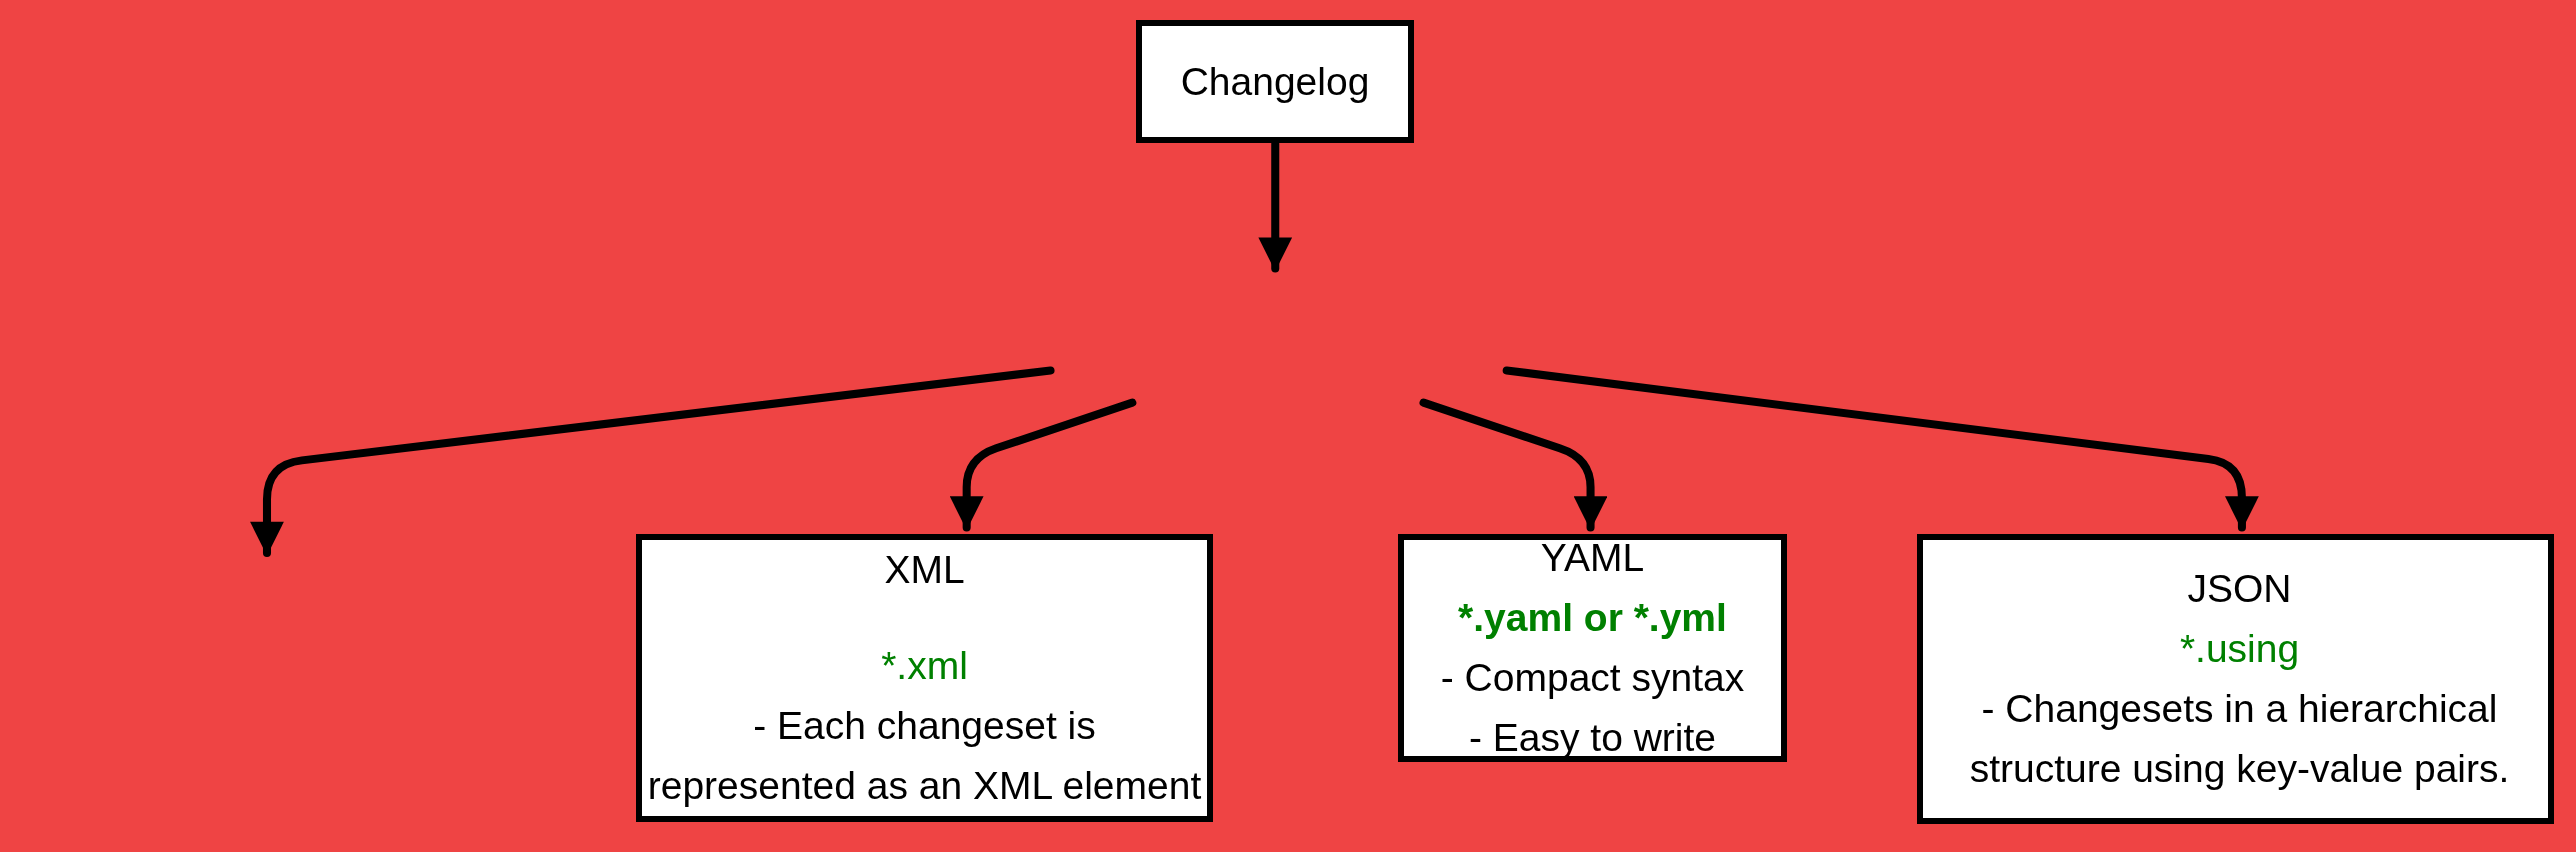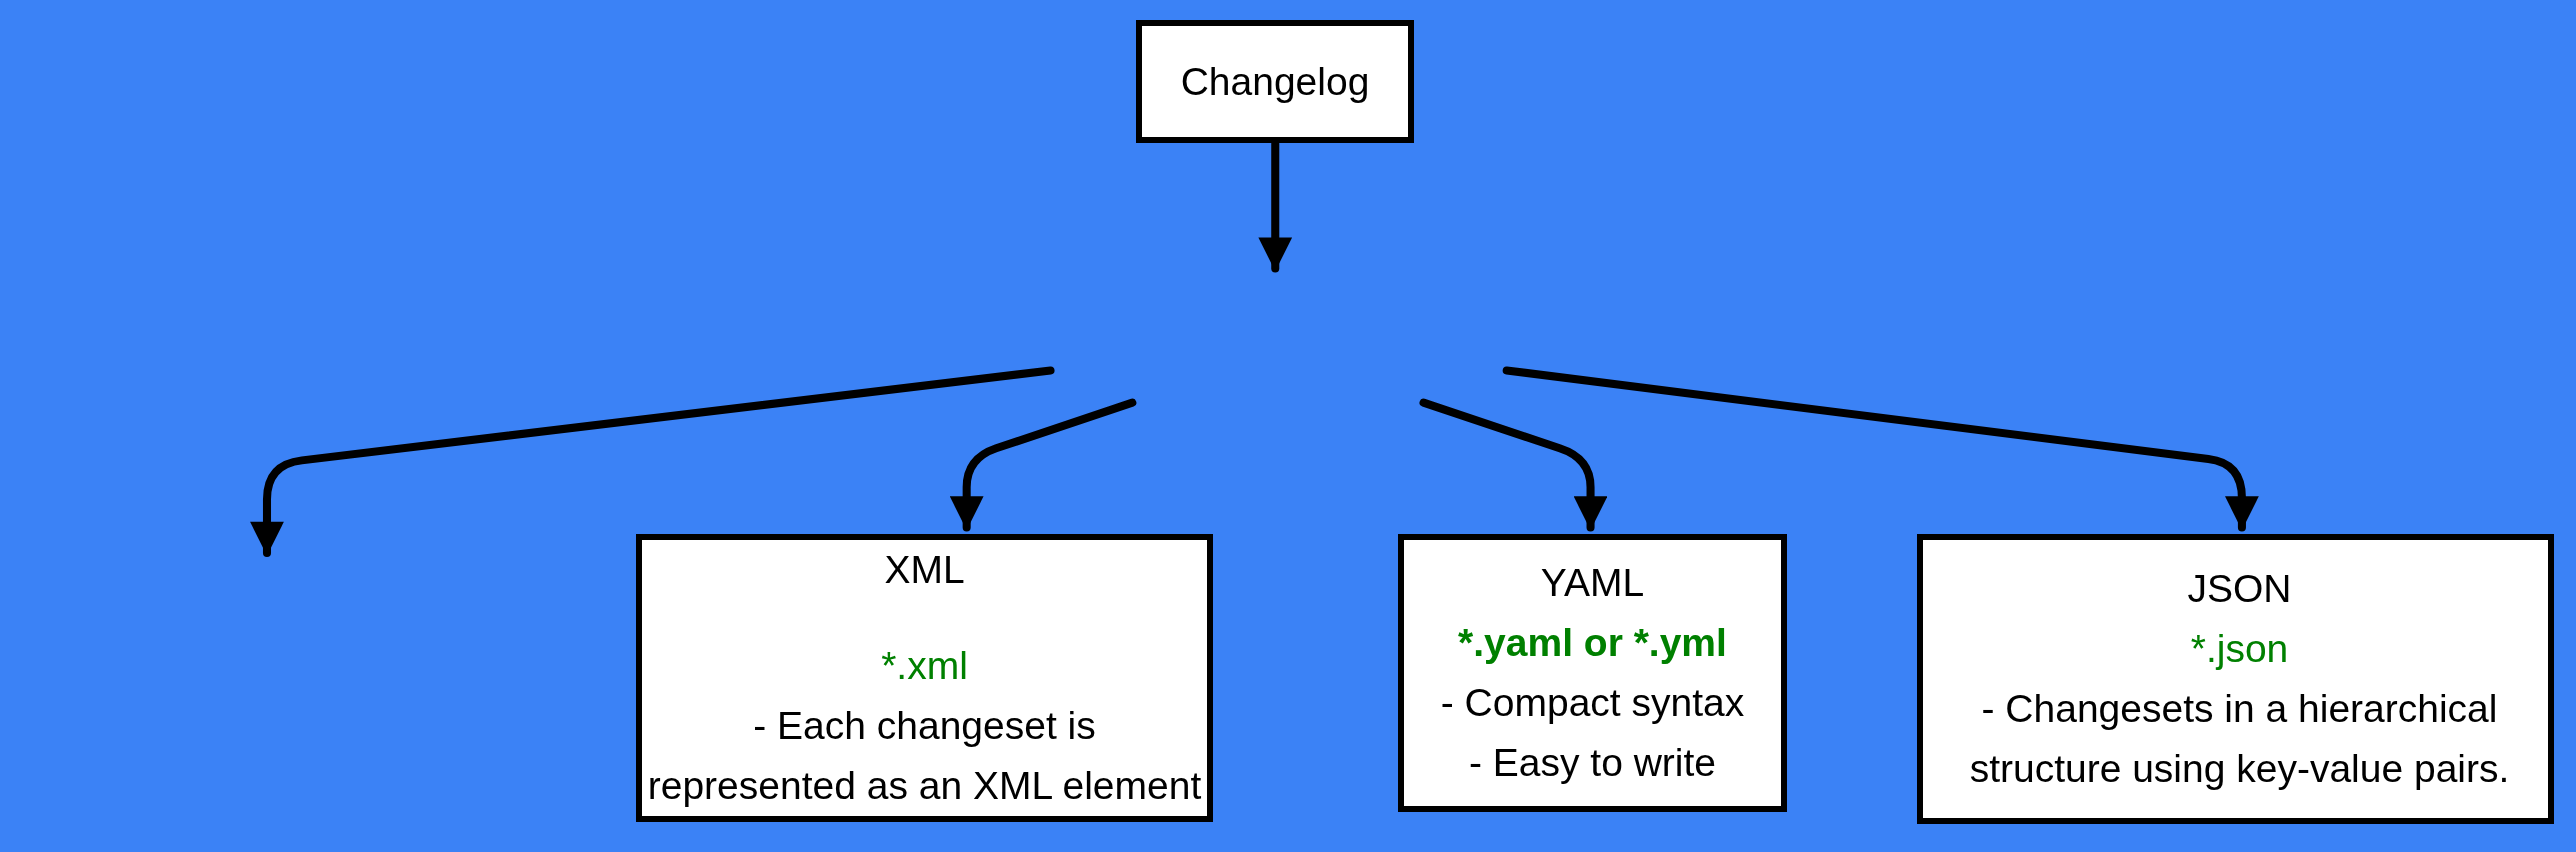--- a/index.html
+++ b/index.html
@@ -44,31 +44,31 @@
     line-height: 60px;
     white-space: pre-line;
   }
   
   .node-root { left: 1136px; top: 20px;  width: 278px; height: 123px; }
   
   .node-hub  { left: 1051px; top: 276px; width: 456px; height: 126px; }
   
   .node-sql  { left: 20px;   top: 561px; width: 486px; height: 244px; }
   .node-xml  { left: 636px;  top: 534px; width: 577px; height: 288px; }
-  .node-yaml { left: 1398px; top: 534px; width: 389px; height: 278px; }
+  .node-yaml { left: 1398px; top: 534px; width: 389px; height: 228px; }
   .node-json { left: 1917px; top: 534px; width: 637px; height: 290px; padding-left: 8px; }
 
   .node-title { }
   .node-ext   { color: #008000; }
   .node-desc  { }
 </style>
 </head>
 <body>
 
-<div id="canvas" style="background: #3b82f6;">
+<div id="canvas" style="background: #ef4444;">
 
   <svg id="connector-layer" viewBox="0 0 3840 1271" xmlns="http://www.w3.org/2000/svg">
     <defs>
       <marker id="arrowhead" markerWidth="4.6" markerHeight="4.2" refX="9.2" refY="5" orient="auto" viewBox="0 0 10 10">
         <path d="M 0 0 L 10 5 L 0 10 Z" fill="#000000"></path>
       </marker>
     </defs>
     <path class="edge" d="M 1901 214 L 1901 400" marker-end="url(#arrowhead)" style="stroke: rgb(0, 0, 0);"></path>
     <path class="edge" d="M 1566 552 L 450 686 Q 398 692 398 744 L 398 824" marker-end="url(#arrowhead)" style="stroke: rgb(0, 0, 0);"></path>
     <path class="edge" d="M 1688 600 L 1485 668 Q 1441 683 1441 726 L 1441 786" marker-end="url(#arrowhead)" style="stroke: rgb(0, 0, 0);"></path>
@@ -91,19 +91,19 @@
 
   <div class="node node-yaml">
     <div class="node-title">YAML</div>
     <div class="node-ext" style="color: rgb(0, 128, 0); font-weight: bold;">*.yaml or *.yml</div>
     <div class="node-desc">- Compact syntax
 - Easy to write</div>
   </div>
 
   <div class="node node-json">
     <div class="node-title">JSON</div>
-    <div class="node-ext" style="color: rgb(0, 128, 0);">*.json</div>
+    <div class="node-ext" style="color: rgb(0, 128, 0);">*.using</div>
     <div class="node-desc">- Changesets in a hierarchical
 structure using key-value pairs.</div>
   </div>
 
 </div>
 
 
 </body></html>

